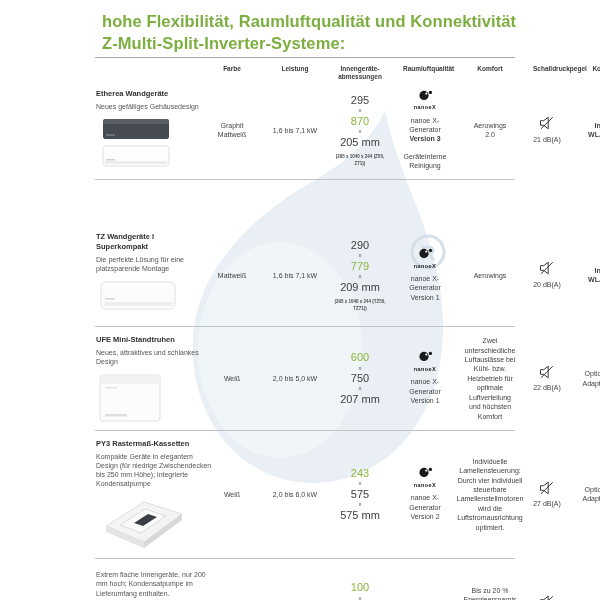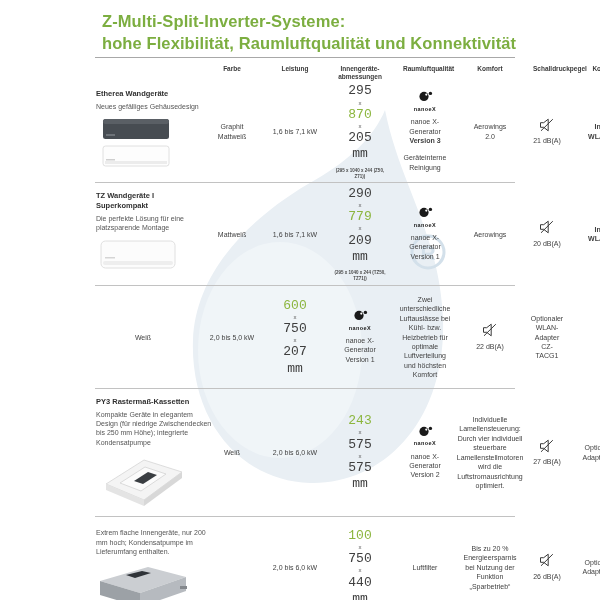--- a/index.html
+++ b/index.html
@@ -10,33 +10,33 @@
   .title{position:absolute;left:102px;top:11px;font-size:16.5px;font-weight:bold;
          color:#7cae40;line-height:1.32;letter-spacing:.1px;}
   .table{position:absolute;left:95px;top:57px;width:420px;}
   .thead{border-top:1px solid #a8a8a8;}
   .trow{display:grid;grid-template-columns:96px 42px 44px 46px 44px 46px 28px 64px;gap:20px;}
   .hcell{font-size:6.5px;font-weight:bold;color:#3a3a3a;text-align:center;
          padding-top:7px;line-height:1.25;}
   .hcell.nw{white-space:nowrap;}
   .tbody .trow{border-bottom:1px solid #c2c2c2;}
   .tbody .trow:nth-child(1){min-height:98px;}
-  .tbody .trow:nth-child(2){min-height:102px;}
+  .tbody .trow:nth-child(2){min-height:102px;margin-top:44px;}
   .tbody .trow:nth-child(3){min-height:102px;}
   .tbody .trow:nth-child(4){min-height:104px;}
   .tbody .trow:nth-child(5){min-height:95px;}
   .cell{display:flex;flex-direction:column;align-items:center;justify-content:center;
         text-align:center;font-size:7px;line-height:1.35;color:#3f3f3f;padding:2px 1px;}
   .cell-product{display:block;text-align:left;padding-top:8px;overflow:visible;}
   .prod-name{font-size:7.5px;font-weight:bold;color:#303030;line-height:1.3;width:112px;}
   .prod-desc{font-size:7px;color:#555;line-height:1.32;margin-top:3px;width:118px;}
   .prod-img{margin-top:7px;}
   .nowrap{white-space:nowrap;}
   .dim-x{font-size:6px;color:#5a5a5a;line-height:1.2;}
-  .dim-v{font-size:13px;line-height:1.25;font-family:Liberation Mono, monospace;}
+  .dim-v{font-size:11px;line-height:1.25;}
   .dim-green{color:#8cb63f;}
   .dim-note{font-size:4.5px;font-weight:bold;color:#4a4a4a;margin-top:5px;line-height:1.4;width:52px;}
   .nanoe-word{font-size:5.5px;font-weight:bold;color:#1a1a1a;letter-spacing:.4px;margin-top:1px;}
   .air-block{margin-top:4px;}
   .version-bold{font-weight:bold;}
   .air-extra{margin-top:8px;}
   .db-text{margin-top:2px;white-space:nowrap;}
   .conn-bold{font-weight:bold;}
 </style>
 </head>
@@ -47,22 +47,22 @@
   <svg class="watermark" width="270" height="400" viewBox="0 0 270 400">
     <path d="M 200 15 C 215 90 255 140 258 225 C 261 330 195 390 125 388
              C 55 386 5 325 8 245 C 11 165 85 110 130 85 C 165 65 190 40 200 15 Z" fill="#e9eff4"></path>
     <ellipse cx="95" cy="255" rx="82" ry="108" fill="#f0f5f8"></ellipse>
     <circle cx="243" cy="157" r="16" fill="none" stroke="#d3e0ea" stroke-width="3"></circle>
     <text x="243" y="165" text-anchor="middle" font-size="21" font-weight="bold" fill="#d3e0ea" font-family="Liberation Sans, sans-serif">R</text>
   </svg>
 
   <div class="content">
     <div class="title">
+      <div>hohe Flexibilität, Raumluftqualität und Konnektivität</div>
       <div>Z-Multi-Split-Inverter-Systeme:</div>
-      <div>hohe Flexibilität, Raumluftqualität und Konnektivität</div>
     </div>
 
     <div class="table">
       <div class="thead trow">
           <div class="hcell"></div>
           <div class="hcell nw">Farbe</div>
           <div class="hcell nw">Leistung</div>
           <div class="hcell">Innengeräte-abmessungen</div>
           <div class="hcell">Raumluftqualität</div>
           <div class="hcell nw">Komfort</div>
@@ -152,20 +152,30 @@
             <div class="cell">
               <div><svg width="16" height="14" viewBox="0 0 16 14">
                   <polygon points="1.5,4.7 4.7,4.7 9.2,1.2 9.2,12.8 4.7,9.3 1.5,9.3" fill="none" stroke="#3a3a3a" stroke-width="1"></polygon>
                   <line x1="2" y1="12.8" x2="13.8" y2="1.2" stroke="#3a3a3a" stroke-width="1"></line>
                 </svg></div>
               <div class="db-text">20 dB(A)</div>
             </div>
             <div class="cell conn-bold">Integrierter WLAN-Adapter</div>
           </div>
           <div class="trow">
+            <div class="cell cell-product">
+              <div class="prod-name">UFE Mini-Standtruhen</div>
+              <div class="prod-desc">Neues, attraktives und schlankes Design</div>
+              <div class="prod-img"><svg width="70" height="52" viewBox="0 0 70 52">
+                  <rect x="4" y="2" width="60" height="46" rx="3" fill="#fcfcfc" stroke="#d8d8d8" stroke-width="0.8"></rect>
+                  <rect x="4" y="2" width="60" height="9" rx="3" fill="#f1f1f1"></rect>
+                  <rect x="9" y="41" width="22" height="2.5" fill="#dedede"></rect>
+                  <rect x="9" y="14" width="12" height="1.5" fill="#e2e2e2"></rect>
+                </svg></div>
+            </div>
             <div class="cell">Weiß</div>
             <div class="cell">
               <div class="nowrap">2,0 bis 5,0 kW</div>
             </div>
             <div class="cell">
               <div class="dim-v dim-green">600</div>
               <div class="dim-x">x</div>
               <div class="dim-v">750</div>
               <div class="dim-x">x</div>
               <div class="dim-v">207 mm</div>

